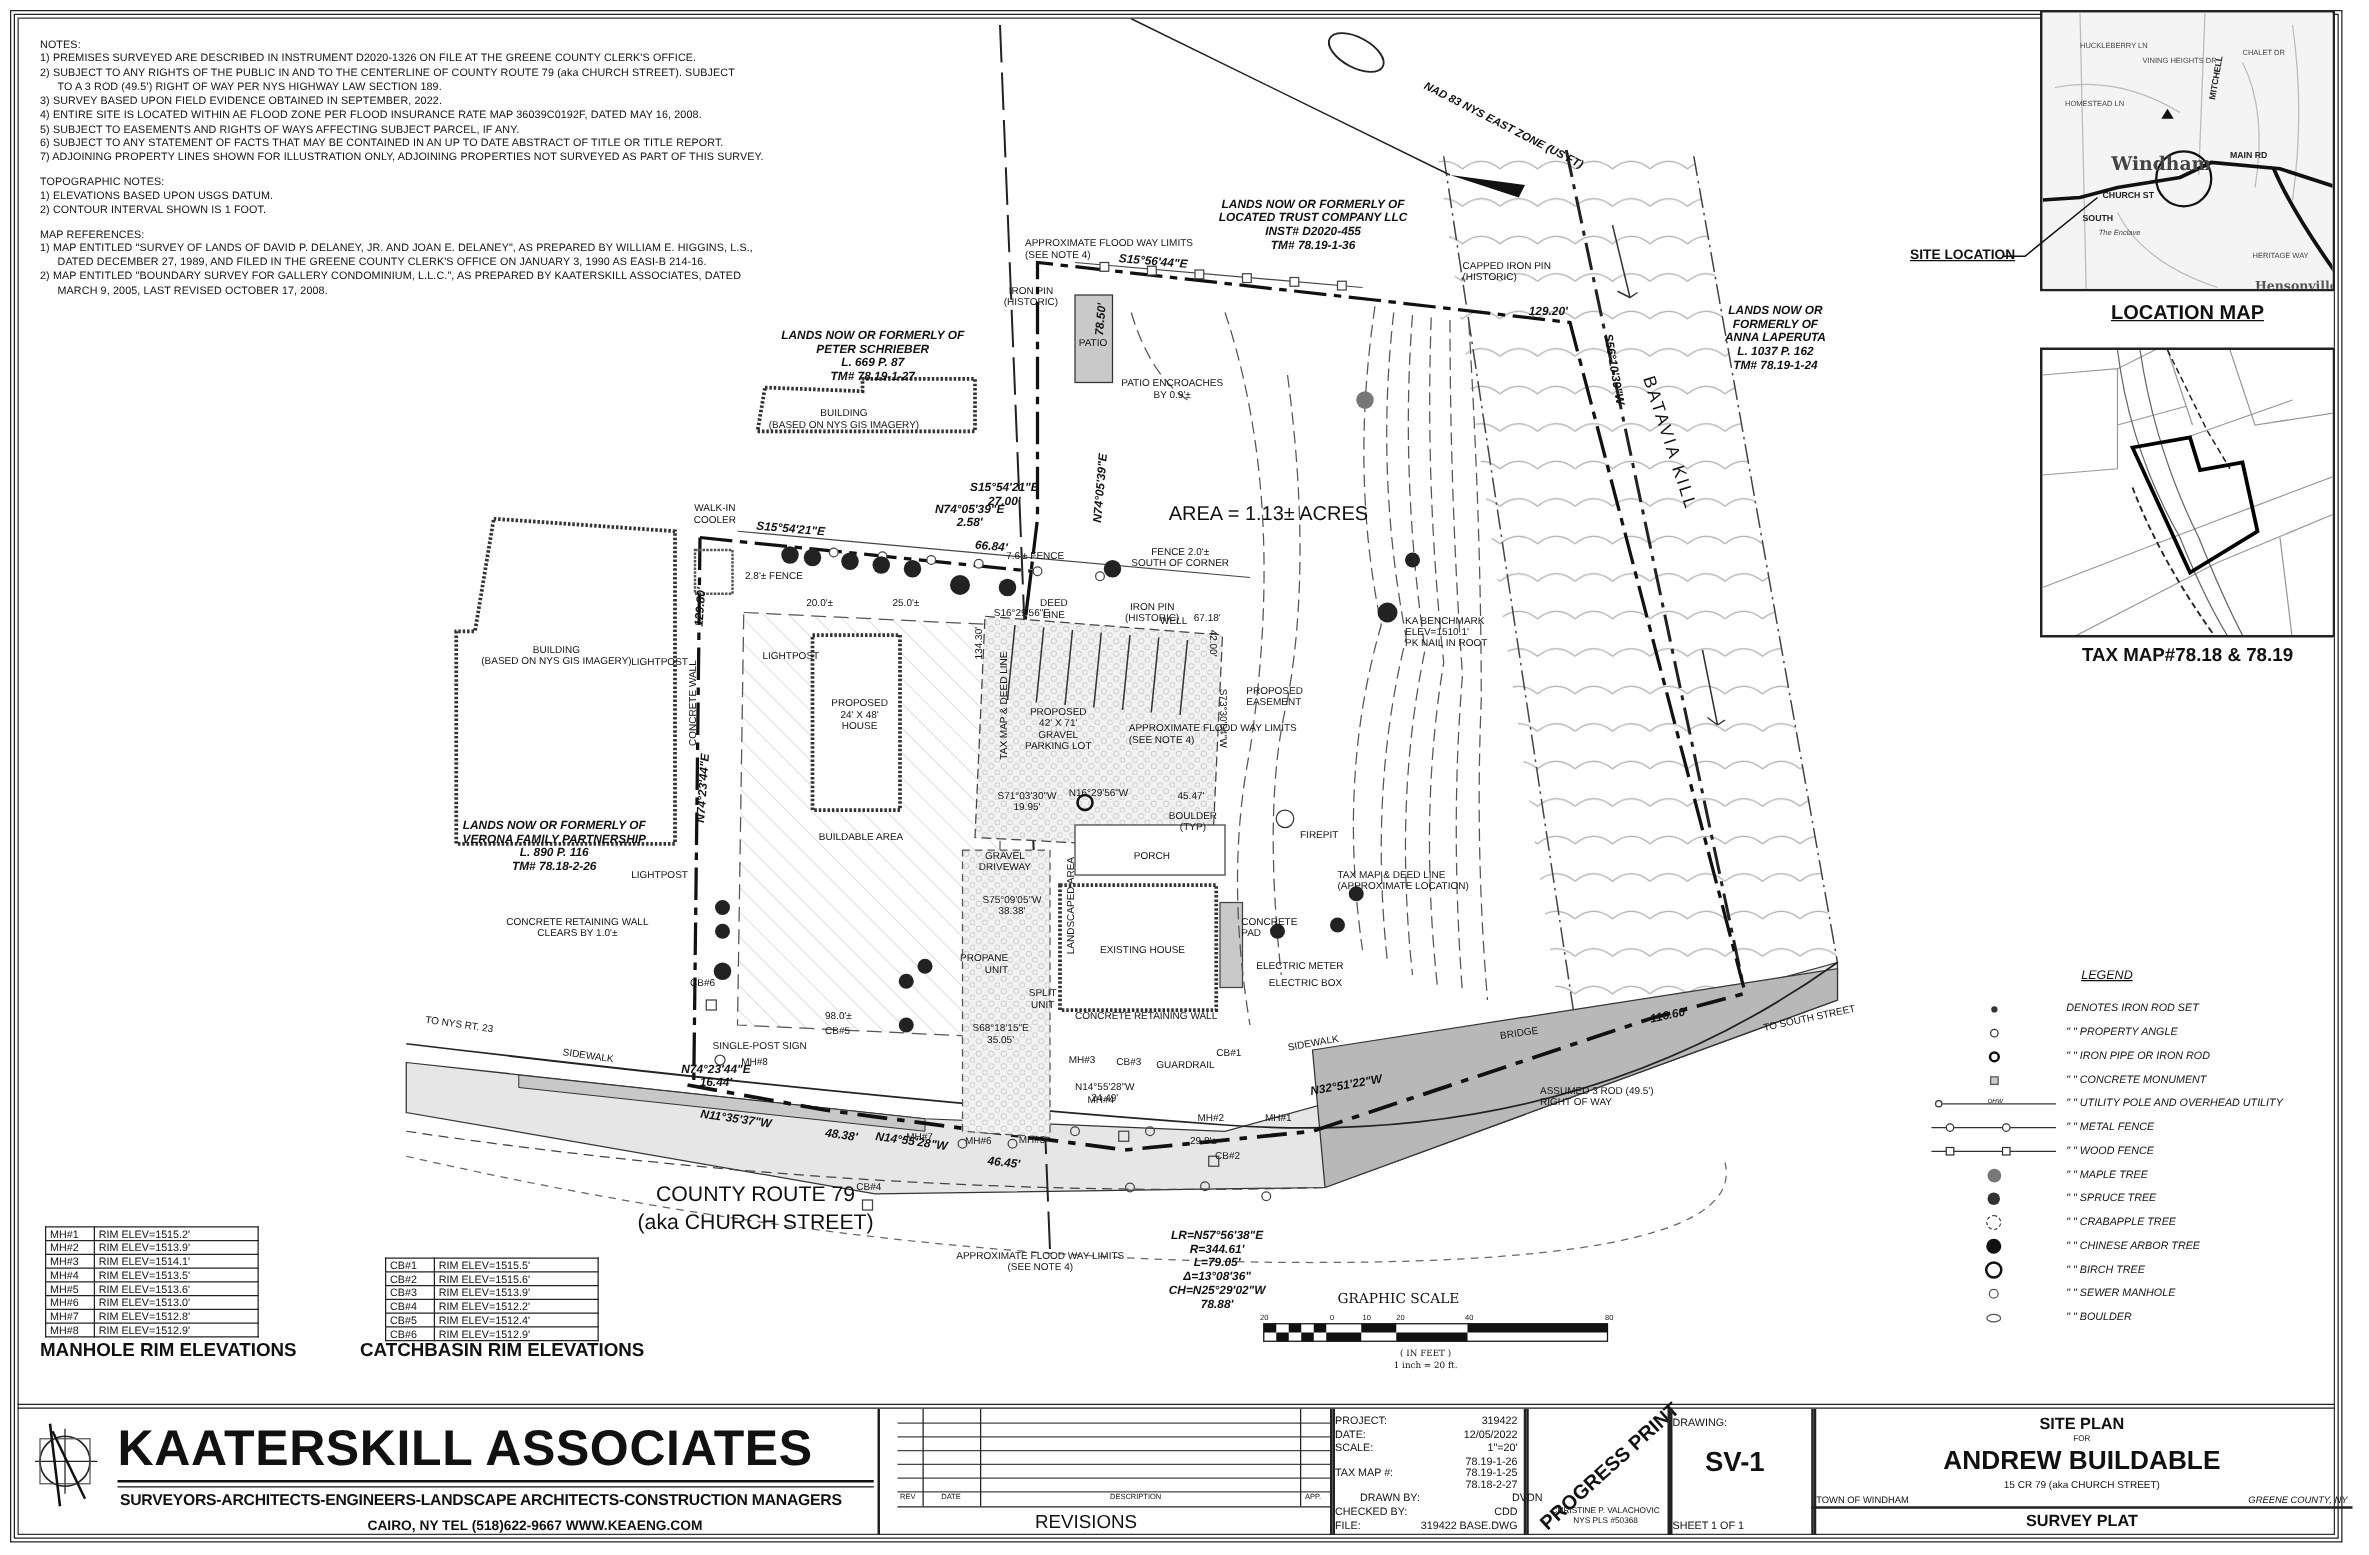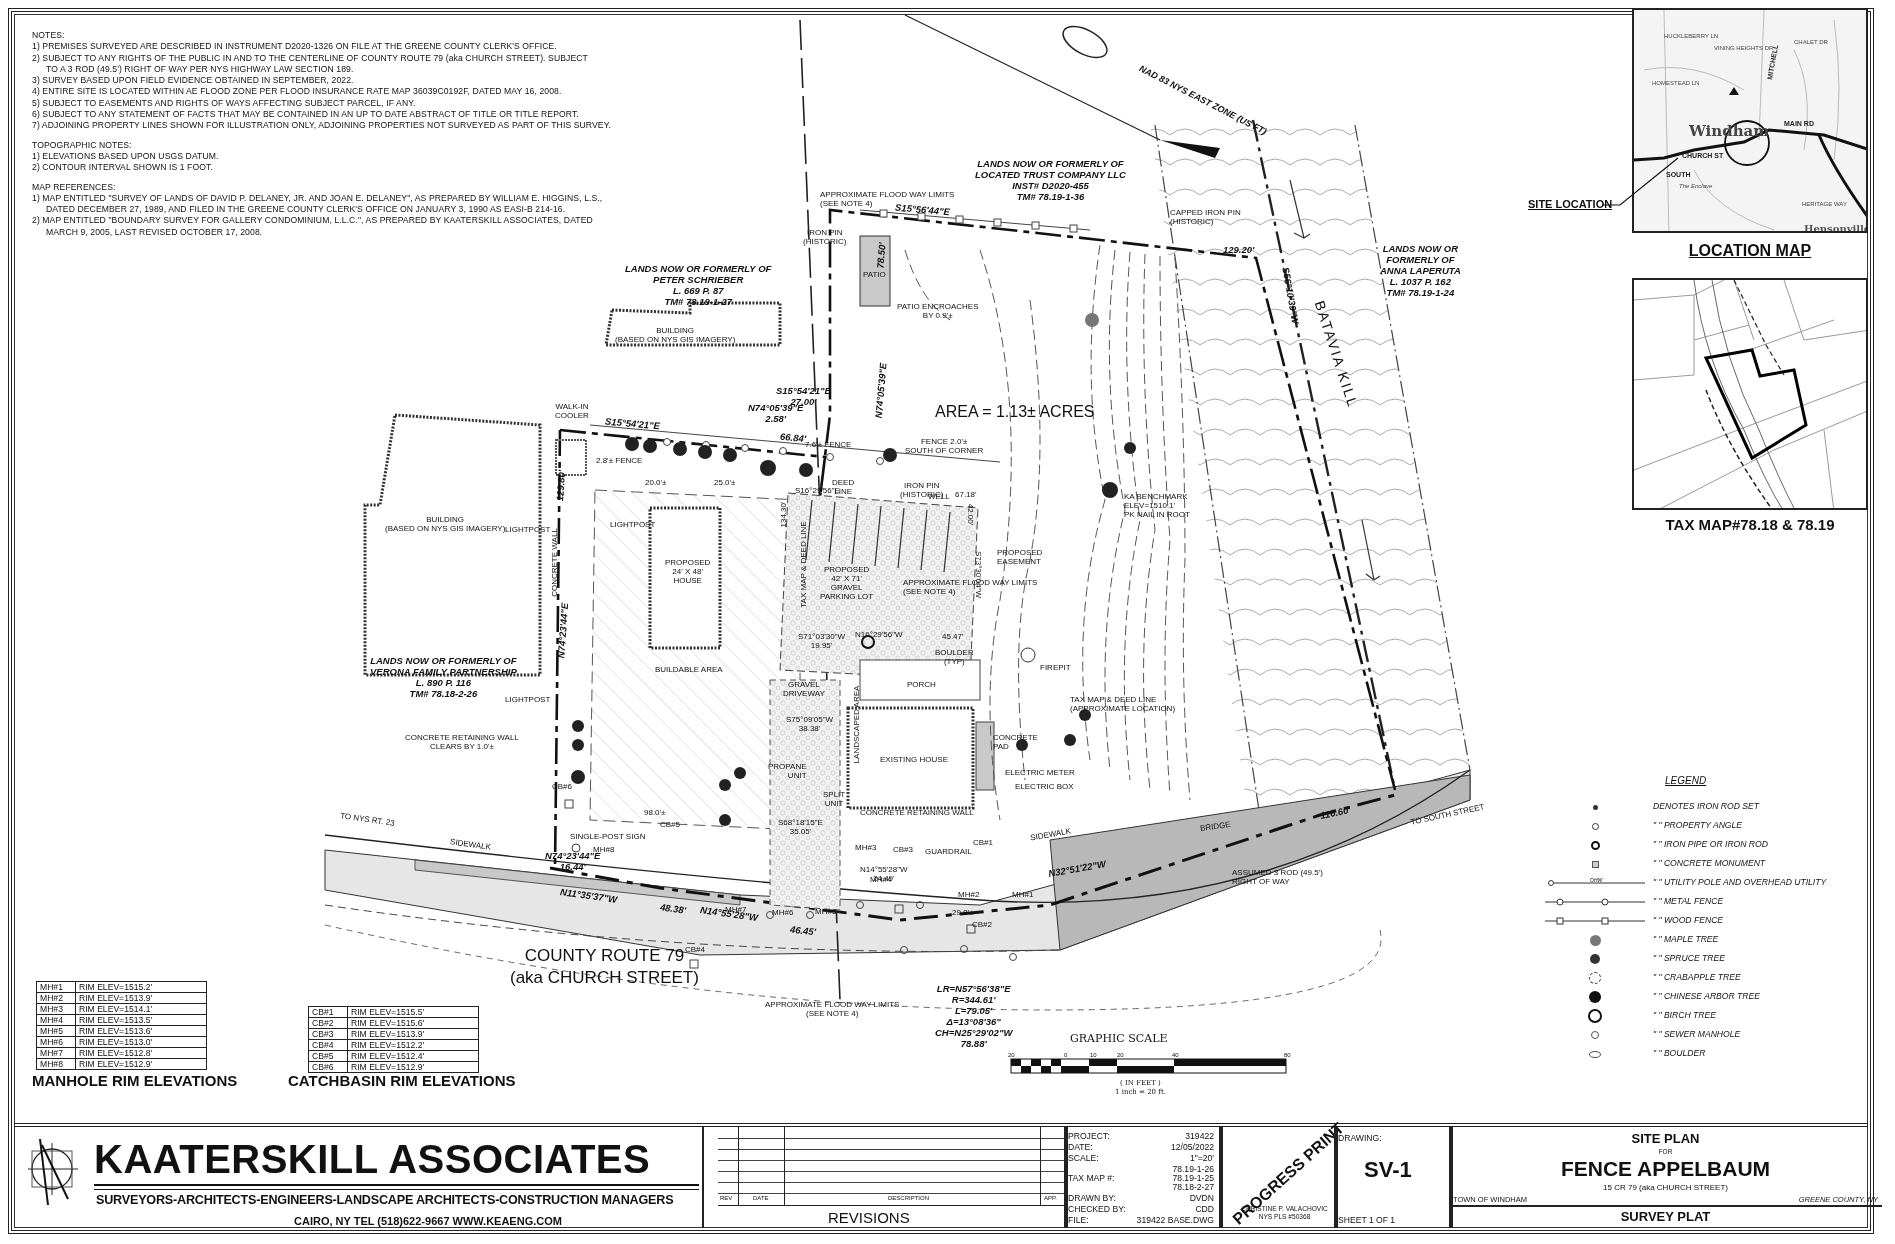--- a/index.html
+++ b/index.html
@@ -301,21 +301,21 @@
   </div>
 <div class="lbl" style="left:786px;top:715px;">
     <div>S75°09'05"W</div>
     <div>38.38'</div>
   </div>
 <div class="lbl" style="left:860px;top:865px;">
     <div>N14°55'28"W</div>
     <div>24.49'</div>
   </div>
 <div class="lbl" style="left:952px;top:888px;margin-top:20px;">29.8'±</div>
-<div class="lbl" style="left:629px;top:808px;padding-left:15px;">98.0'±</div>
+<div class="lbl" style="left:645px;top:808px;padding-left:15px;">98.0'±</div>
 <div class="lbl" style="left:778px;top:818px;">
     <div>S68°18'15"E</div>
     <div>35.05'</div>
   </div>
 
 <div class="lbl it" style="left:935px;top:983px;">
   <div>LR=N57°56'38"E</div>
   <div>R=344.61'</div>
   <div>L=79.05'</div>
   <div>Δ=13°08'36"</div>
@@ -746,21 +746,21 @@
     <div class="r" style="top:15px;"><span>DATE:</span><span class="v">12/05/2022</span></div>
     <div class="r" style="top:26px;"><span>SCALE:</span><span class="v">1"=20'</span></div>
     <div class="r" style="top:46px;"><span>TAX MAP #:</span></div>
     <div class="r" style="top:38px;line-height:9px;">
         <span class="v">
           <div>78.19-1-26</div>
           <div>78.19-1-25</div>
           <div>78.18-2-27</div>
         </span>
       </div>
-    <div class="r" style="top:66px;"><span>DRAWN BY:</span><span class="v">DVDN</span></div>
+    <div class="r" style="top:66px;margin-left:20px;"><span>DRAWN BY:</span><span class="v">DVDN</span></div>
     <div class="r" style="top:77px;"><span>CHECKED BY:</span><span class="v">CDD</span></div>
     <div class="r" style="top:88px;"><span>FILE:</span><span class="v">319422 BASE.DWG</span></div>
   </div>
   <div class="tb-cell" style="left:1205px;width:0;border-left:2px solid #222;"></div>
   <div class="stamp">
     <div class="pp">PROGRESS PRINT</div>
     <div class="sig">
         <div>CHRISTINE P. VALACHOVIC</div>
         <div>NYS PLS #50368</div>
       </div>
@@ -768,20 +768,20 @@
   <div class="tb-cell" style="left:1320px;width:0;border-left:2px solid #222;"></div>
   <div class="dwg">
     <div style="position:absolute;left:4px;top:6px;">DRAWING:</div>
     <div style="position:absol­ute;position:absolute;left:30px;top:30px;font-weight:bold;font-size:22px;">SV-1</div>
     <div style="position:absolute;left:4px;top:88px;">SHEET 1 OF 1</div>
   </div>
   <div class="tb-cell" style="left:1435px;width:0;border-left:2px solid #222;"></div>
   <div class="sitep">
     <div style="position:absolute;left:0;width:433px;top:4px;font-weight:bold;font-size:13px;">SITE PLAN</div>
     <div style="position:absolute;left:0;width:433px;top:21px;font-size:6.5px;">FOR</div>
-    <div style="position:absolute;left:0;width:433px;top:30px;font-weight:bold;font-size:21px;">FENCE APPELBAUM</div>
+    <div style="position:absolute;left:0;width:433px;top:30px;font-weight:bold;font-size:21px;">ANDREW BUILDABLE</div>
     <div style="position:absolute;left:0;width:433px;top:56px;font-size:8px;">15 CR 79 (aka CHURCH STREET)</div>
     <div style="position:absolute;left:4px;top:68px;font-size:7.5px;">TOWN OF WINDHAM</div>
     <div style="position:absolute;right:4px;top:68px;font-size:7.5px;font-style:italic;">GREENE COUNTY, NY</div>
     <div style="position:absolute;left:0;width:433px;top:78px;border-top:2px solid #222;"></div>
     <div style="position:absolute;left:0;width:433px;top:82px;font-weight:bold;font-size:13px;">SURVEY PLAT</div>
   </div>
 </div>
 
 </body></html>

